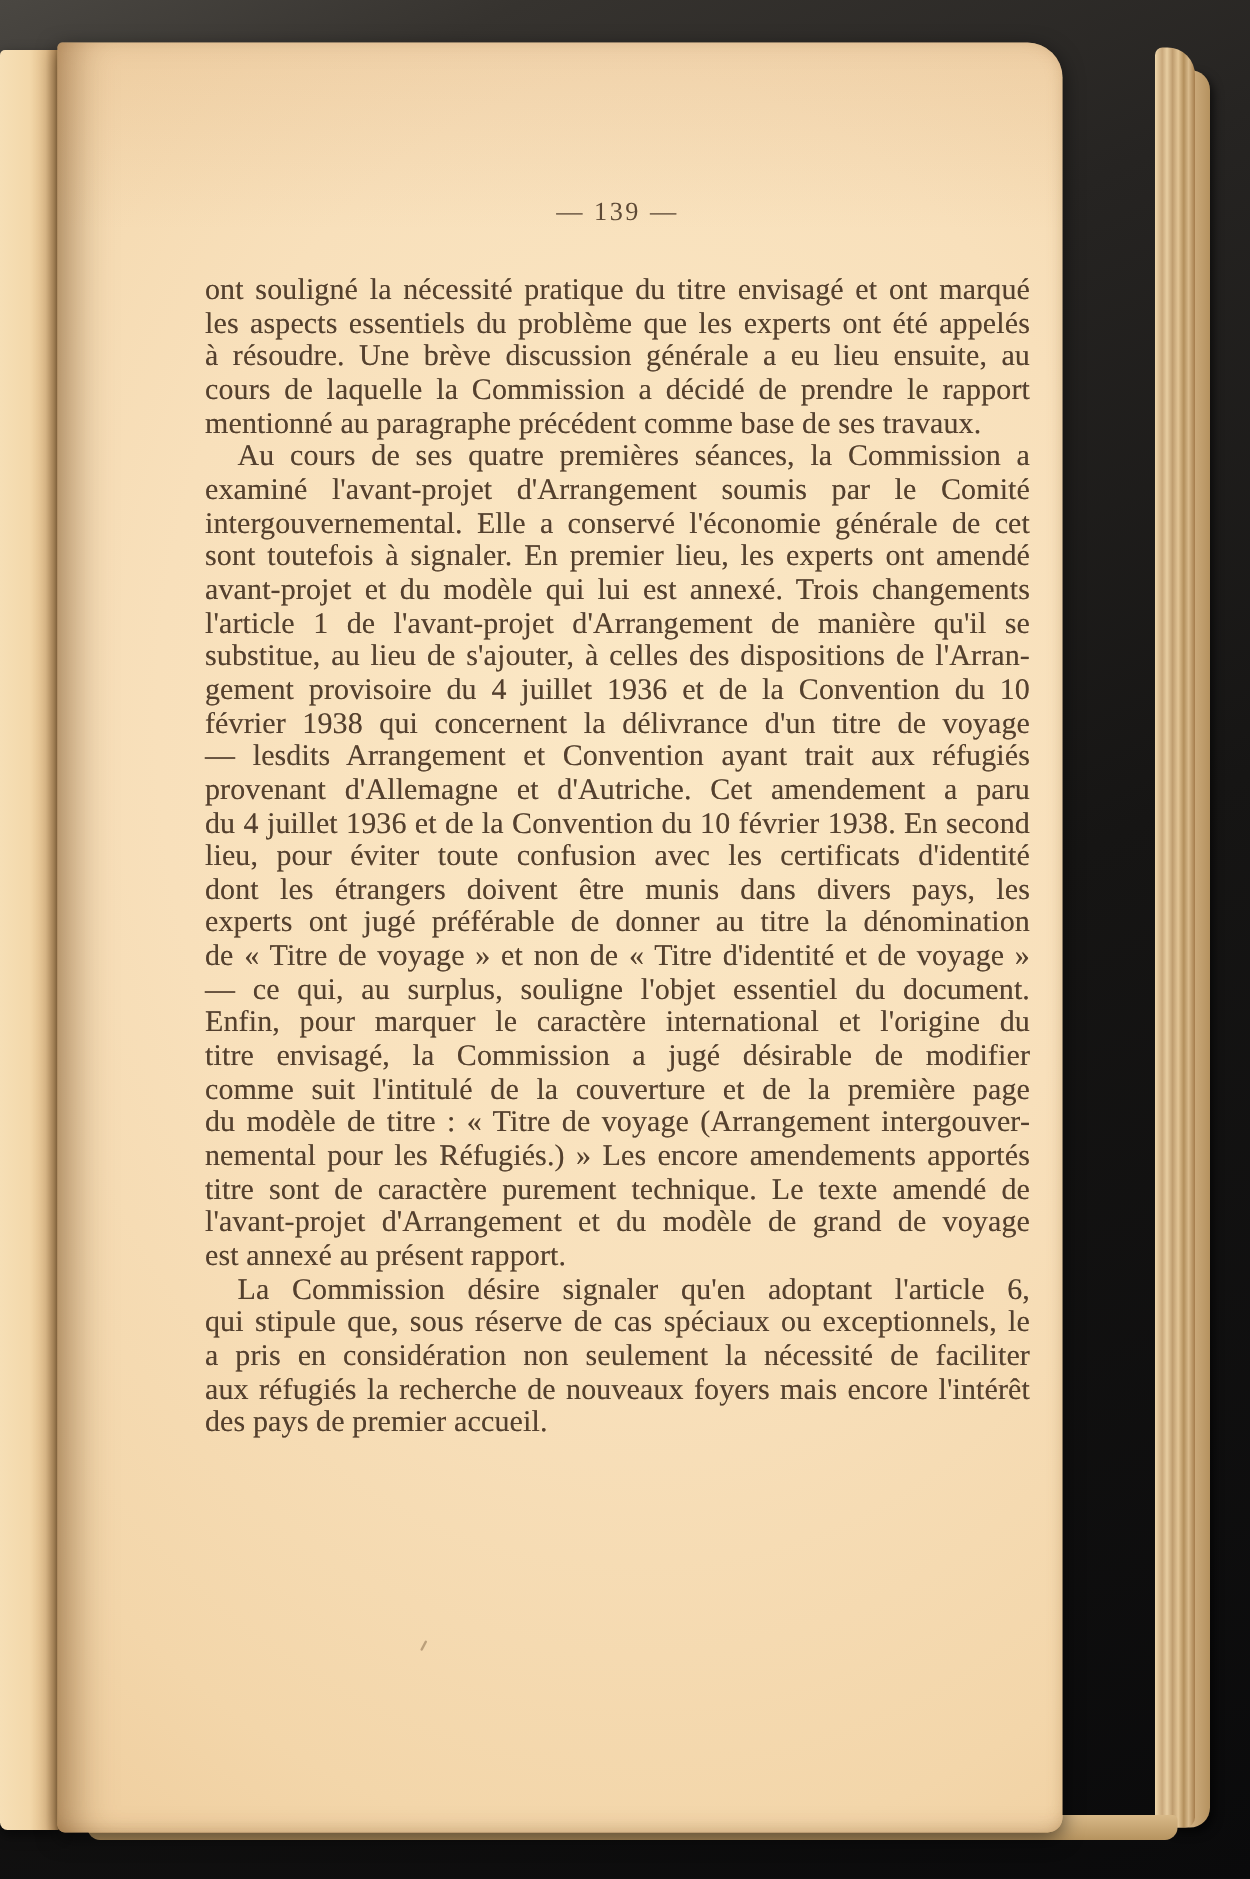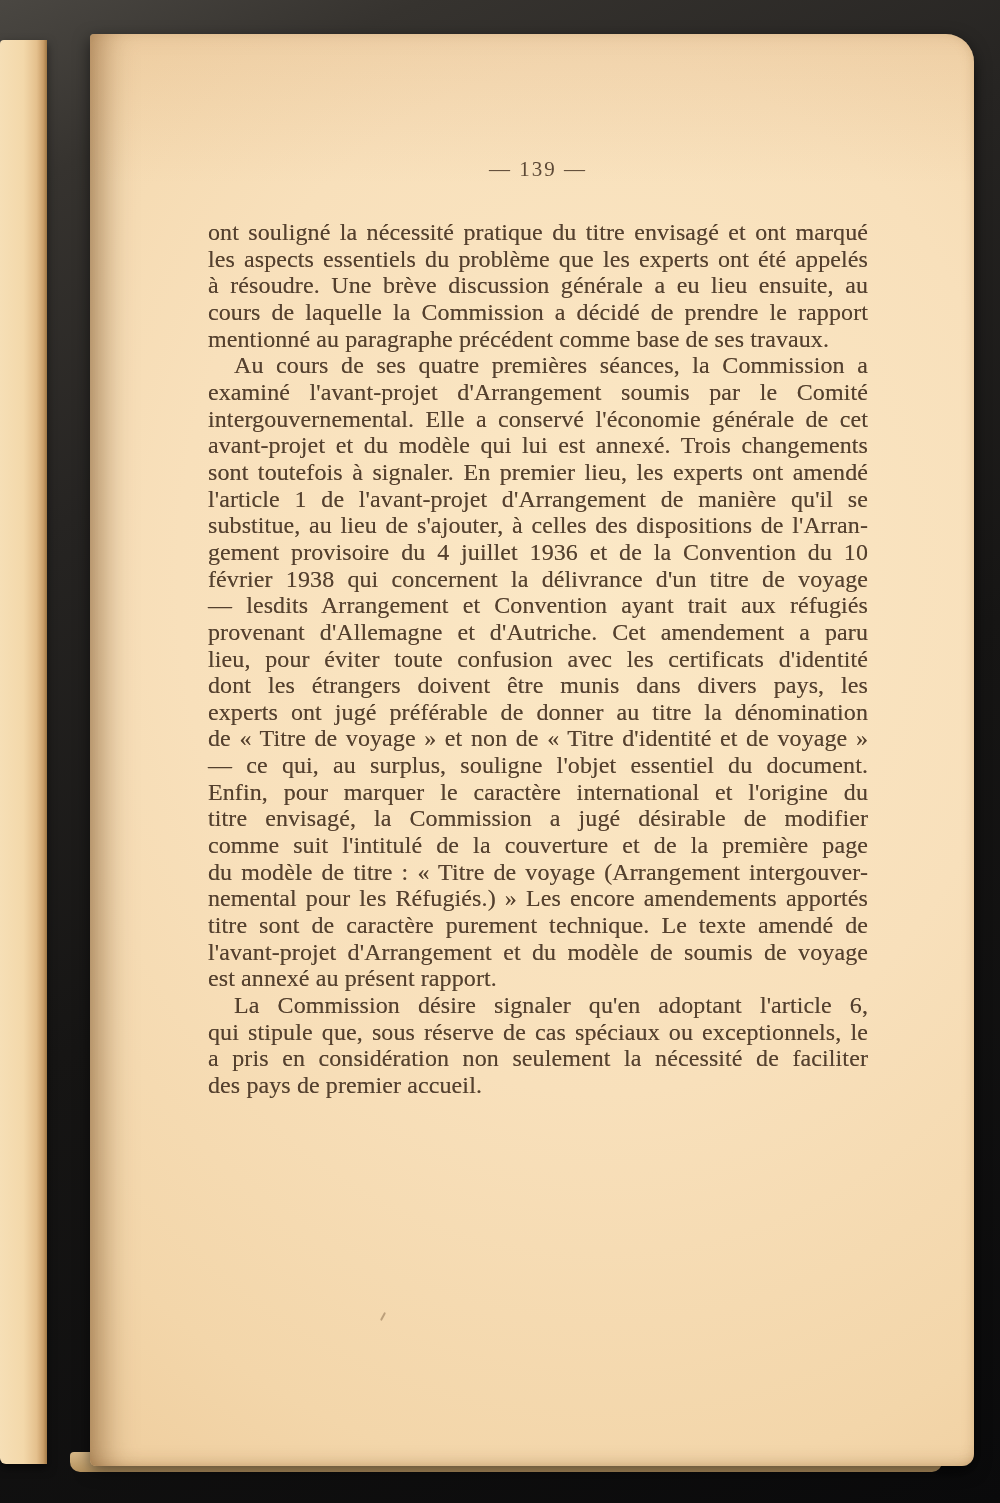--- a/index.html
+++ b/index.html
@@ -36,30 +36,29 @@
   }
   
   .left-sliver {
     position: absolute; left: 0; top: 40px; width: 47px; height: 1424px;
     background: linear-gradient(90deg, #f6dfb6 0%, #f3d8aa 50%, #e4c08d 78%, #c99e69 92%, #a27946 100%);
     border-radius: 4px 0 0 6px;
     box-shadow: 0 4px 10px rgba(0,0,0,.5);
   }
   
   .main-page {
-    position: absolute; left: 46px; top: 34px; width: 884px; height: 1432px;
+    position: absolute; left: 46px; top: 34px; width: 804px; height: 1432px;
     border-radius: 4px 28px 12px 6px;
     background: radial-gradient(120% 90% at 58% 38%,
       #fbe8c6 0%, #f8e0bb 40%, #f3d6aa 70%, #edca99 90%, #e6c08c 100%);
     box-shadow:
       inset 30px 0 34px -20px rgba(96, 54, 12, .55),
       inset -6px 0 14px -8px rgba(150, 105, 55, .35),
       inset 0 -10px 18px -12px rgba(140, 95, 45, .35),
       0 5px 16px rgba(0,0,0,.55);
-    margin-left: 44px;
   }
   .top-shade {
     position: absolute; left: 0; right: 0; top: 0; height: 150px;
     background: linear-gradient(180deg, rgba(200,140,85,.16), rgba(200,140,85,0));
     border-radius: 4px 28px 0 0;
     pointer-events: none;
   }
   .content { position: absolute; left: 118px; top: 0; width: 660px; }
   .page-number {
     position: absolute; top: 123px; left: 0; width: 100%;
@@ -101,40 +100,42 @@
     <div class="page-number">— 139 —</div>
     <div class="body-lines">
         <div class="line">ont souligné la nécessité pratique du titre envisagé et ont marqué</div>
         <div class="line">les aspects essentiels du problème que les experts ont été appelés</div>
         <div class="line">à résoudre. Une brève discussion générale a eu lieu ensuite, au</div>
         <div class="line">cours de laquelle la Commission a décidé de prendre le rapport</div>
         <div class="line last">mentionné au paragraphe précédent comme base de ses travaux.</div>
         <div class="line indent">Au cours de ses quatre premières séances, la Commission a</div>
         <div class="line">examiné l'avant-projet d'Arrangement soumis par le Comité</div>
         <div class="line">intergouvernemental. Elle a conservé l'économie générale de cet</div>
+        <div class="line">sont toutefois à signaler. En premier lieu, les experts ont amendé</div>
         <div class="line">avant-projet et du modèle qui lui est annexé. Trois changements</div>
-        <div class="line">sont toutefois à signaler. En premier lieu, les experts ont amendé</div>
         <div class="line">l'article 1 de l'avant-projet d'Arrangement de manière qu'il se</div>
         <div class="line">substitue, au lieu de s'ajouter, à celles des dispositions de l'Arran-</div>
         <div class="line">gement provisoire du 4 juillet 1936 et de la Convention du 10</div>
         <div class="line">février 1938 qui concernent la délivrance d'un titre de voyage</div>
         <div class="line">— lesdits Arrangement et Convention ayant trait aux réfugiés</div>
         <div class="line">provenant d'Allemagne et d'Autriche. Cet amendement a paru</div>
+        <div class="line">du 4 juillet 1936 et de la Convention du 10 février 1938. En second</div>
         <div class="line">lieu, pour éviter toute confusion avec les certificats d'identité</div>
         <div class="line">dont les étrangers doivent être munis dans divers pays, les</div>
         <div class="line">experts ont jugé préférable de donner au titre la dénomination</div>
         <div class="line">de « Titre de voyage » et non de « Titre d'identité et de voyage »</div>
         <div class="line">— ce qui, au surplus, souligne l'objet essentiel du document.</div>
         <div class="line">Enfin, pour marquer le caractère international et l'origine du</div>
         <div class="line">titre envisagé, la Commission a jugé désirable de modifier</div>
         <div class="line">comme suit l'intitulé de la couverture et de la première page</div>
         <div class="line">du modèle de titre : « Titre de voyage (Arrangement intergouver-</div>
         <div class="line">nemental pour les Réfugiés.) » Les encore amendements apportés</div>
         <div class="line">titre sont de caractère purement technique. Le texte amendé de</div>
-        <div class="line">l'avant-projet d'Arrangement et du modèle de soumis de voyage</div>
+        <div class="line">l'avant-projet d'Arrangement et du modèle de grand de voyage</div>
         <div class="line last">est annexé au présent rapport.</div>
         <div class="line indent">La Commission désire signaler qu'en adoptant l'article 6,</div>
         <div class="line">qui stipule que, sous réserve de cas spéciaux ou exceptionnels, le</div>
         <div class="line">a pris en considération non seulement la nécessité de faciliter</div>
+        <div class="line">aux réfugiés la recherche de nouveaux foyers mais encore l'intérêt</div>
         <div class="line last">des pays de premier accueil.</div>
       </div>
   </div>
 </div>
 
 </body></html>

